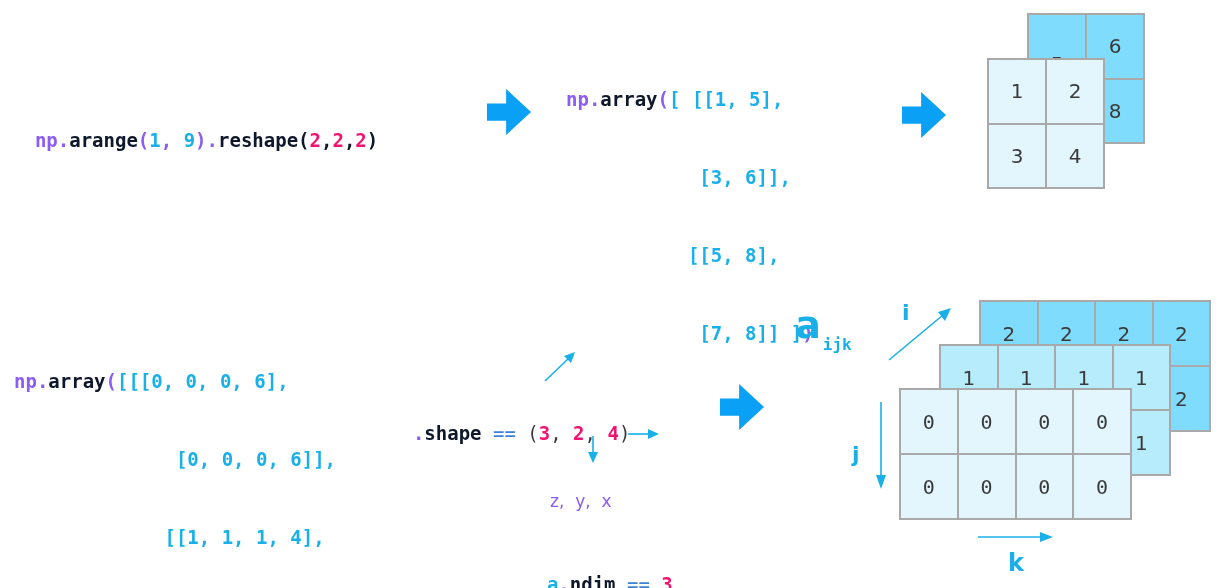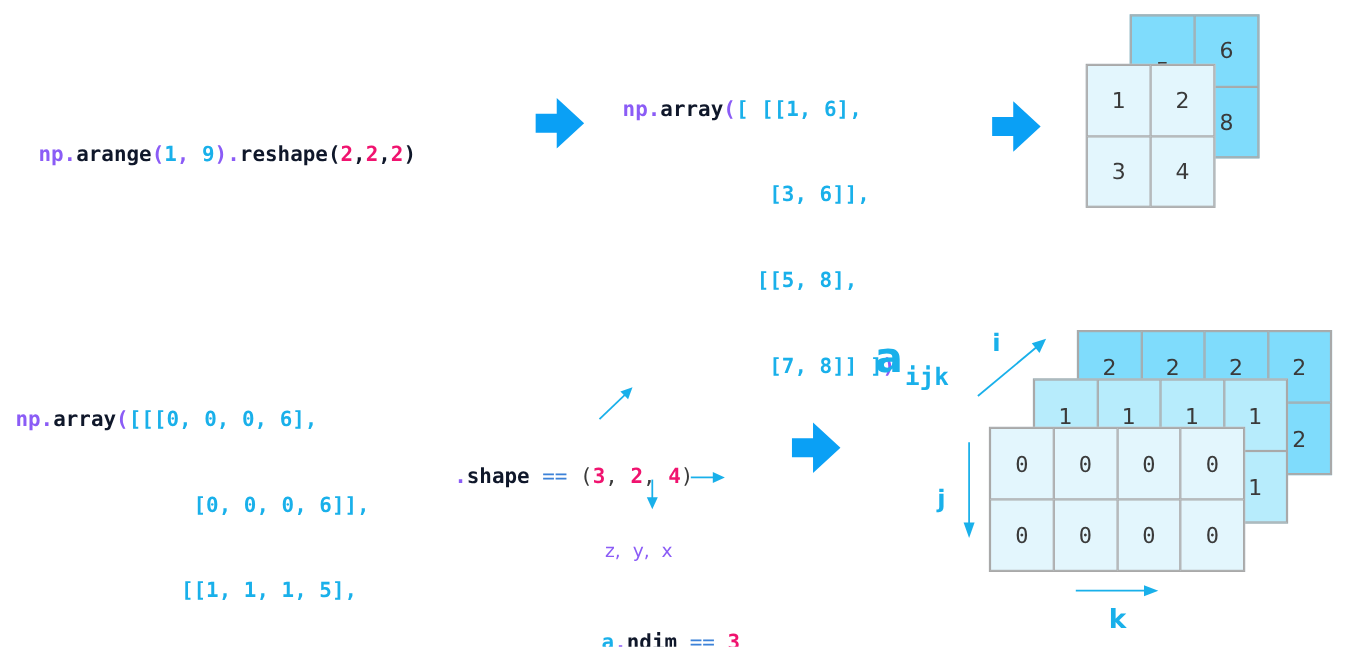--- a/index.html
+++ b/index.html
@@ -29,21 +29,21 @@
 
 <div class="abs code" style="left:12px; top:101px;">
   <span class="dark">np.</span><span class="orange">arange</span><span class="dark">(</span><span class="cyan">1</span><span class="dark">, </span><span class="cyan">9</span><span class="dark">).</span><span class="orange">reshape(</span><span class="magenta">2</span><span class="orange">,</span><span class="magenta">2</span><span class="orange">,</span><span class="magenta">2</span><span class="orange">)</span>
 </div>
 
 <svg class="big-arrow" style="left:482px; top:89px;" width="46" height="48" viewBox="0 0 46 48">
   <polygon points="0,15 20,15 20,0 46,24 20,48 20,33 0,33" fill="#0aa0f5"></polygon>
 </svg>
 
 <div class="abs code" style="left:566px; top:34px;">
-  <div><span class="dark">np.</span><span class="orange">array</span><span class="dark">(</span><span class="cyan">[</span><span class="cyan"> [[1, 6],</span></div>
+  <div><span class="dark">np.</span><span class="orange">array</span><span class="dark">(</span><span class="cyan">[</span><span class="cyan"> [[1, 5],</span></div>
   <div style="padding-left:99px;"><span class="cyan">   [3, 6]],</span></div>
   <div style="padding-left:99px;"><span class="cyan">  [[5, 8],</span></div>
   <div style="padding-left:99px;"><span class="cyan">   [7, 8]] ]</span><span class="dark">)</span></div>
 </div>
 
 <svg class="big-arrow" style="left:897px; top:92px;" width="46" height="48" viewBox="0 0 46 48">
   <polygon points="0,15 20,15 20,0 46,24 20,48 20,33 0,33" fill="#0aa0f5"></polygon>
 </svg>
 
 <div class="grid layer-back" style="left:1027px; top:13px; width:118px; height:131px; grid-template-columns:1fr 1fr; grid-template-rows:1fr 1fr;">
@@ -56,21 +56,21 @@
 <div class="grid layer-front" style="left:987px; top:58px; width:118px; height:131px; grid-template-columns:1fr 1fr; grid-template-rows:1fr 1fr;">
   <div class="cell">1</div>
   <div class="cell">2</div>
   <div class="cell">3</div>
   <div class="cell">4</div>
 </div>
 
 <div class="abs code" style="left:14px; top:316px;">
   <div><span class="dark">np.</span><span class="orange">array</span><span class="dark">(</span><span class="cyan">[[[0, 0, 0, 6],</span></div>
   <div style="padding-left:139px;"><span class="cyan">  [0, 0, 0, 6]],</span></div>
-  <div style="padding-left:139px;"><span class="cyan"> [[1, 1, 1, 5],</span></div>
+  <div style="padding-left:139px;"><span class="cyan"> [[1, 1, 1, 4],</span></div>
   
   
   
 </div>
 
 <div class="abs code" style="left:390px; top:394px;">
   <span class="dark">.</span><span class="orange">shape</span><span class="blueop" style="font-weight:normal;"> == </span><span class="plain">(</span><span class="magenta">3</span><span class="plain">, </span><span class="magenta">2</span><span class="plain">, </span><span class="magenta">4</span><span class="plain">)</span>
 </div>
 
 <svg style="left:544px; top:352px;" width="32" height="30" viewBox="0 0 32 30">
@@ -90,21 +90,21 @@
 
 <div class="abs code" style="left:524px; top:545px;">
   <span class="cyan">a</span><span class="dark">.</span><span class="orange">ndim</span><span class="blueop" style="font-weight:normal;"> == </span><span class="magenta">3</span>
 </div>
 
 <svg class="big-arrow" style="left:715px; top:384px;" width="46" height="48" viewBox="0 0 46 48">
   <polygon points="0,15 20,15 20,0 46,24 20,48 20,33 0,33" fill="#0aa0f5"></polygon>
 </svg>
 
 <div class="abs axis-label" style="left:784px; top:284px;">
-  <span style="font-size:38px;">a</span><span style="font-family:'DejaVu Sans Mono','Liberation Mono',monospace; font-size:22px; position:relative; top:12px; left:2px;">ijk</span>
+  <span style="font-size:38px;">a</span><span style="font-family:'DejaVu Sans Mono','Liberation Mono',monospace; font-size:16px; position:relative; top:12px; left:2px;">ijk</span>
 </div>
 
 <div class="abs axis-label" style="left:902px; top:300px; font-size:22px;">i</div>
 <svg style="left:889px; top:308px;" width="64" height="54" viewBox="0 0 64 54">
   <line x1="0" y1="52" x2="54" y2="7" stroke="#19b0ea" stroke-width="1.6"></line>
   <polygon points="62,0 49,4 56,13" fill="#19b0ea"></polygon>
 </svg>
 
 <div class="abs axis-label" style="left:852px; top:442px; font-size:22px;">j</div>
 <svg style="left:874px; top:402px;" width="14" height="88" viewBox="0 0 14 88">

